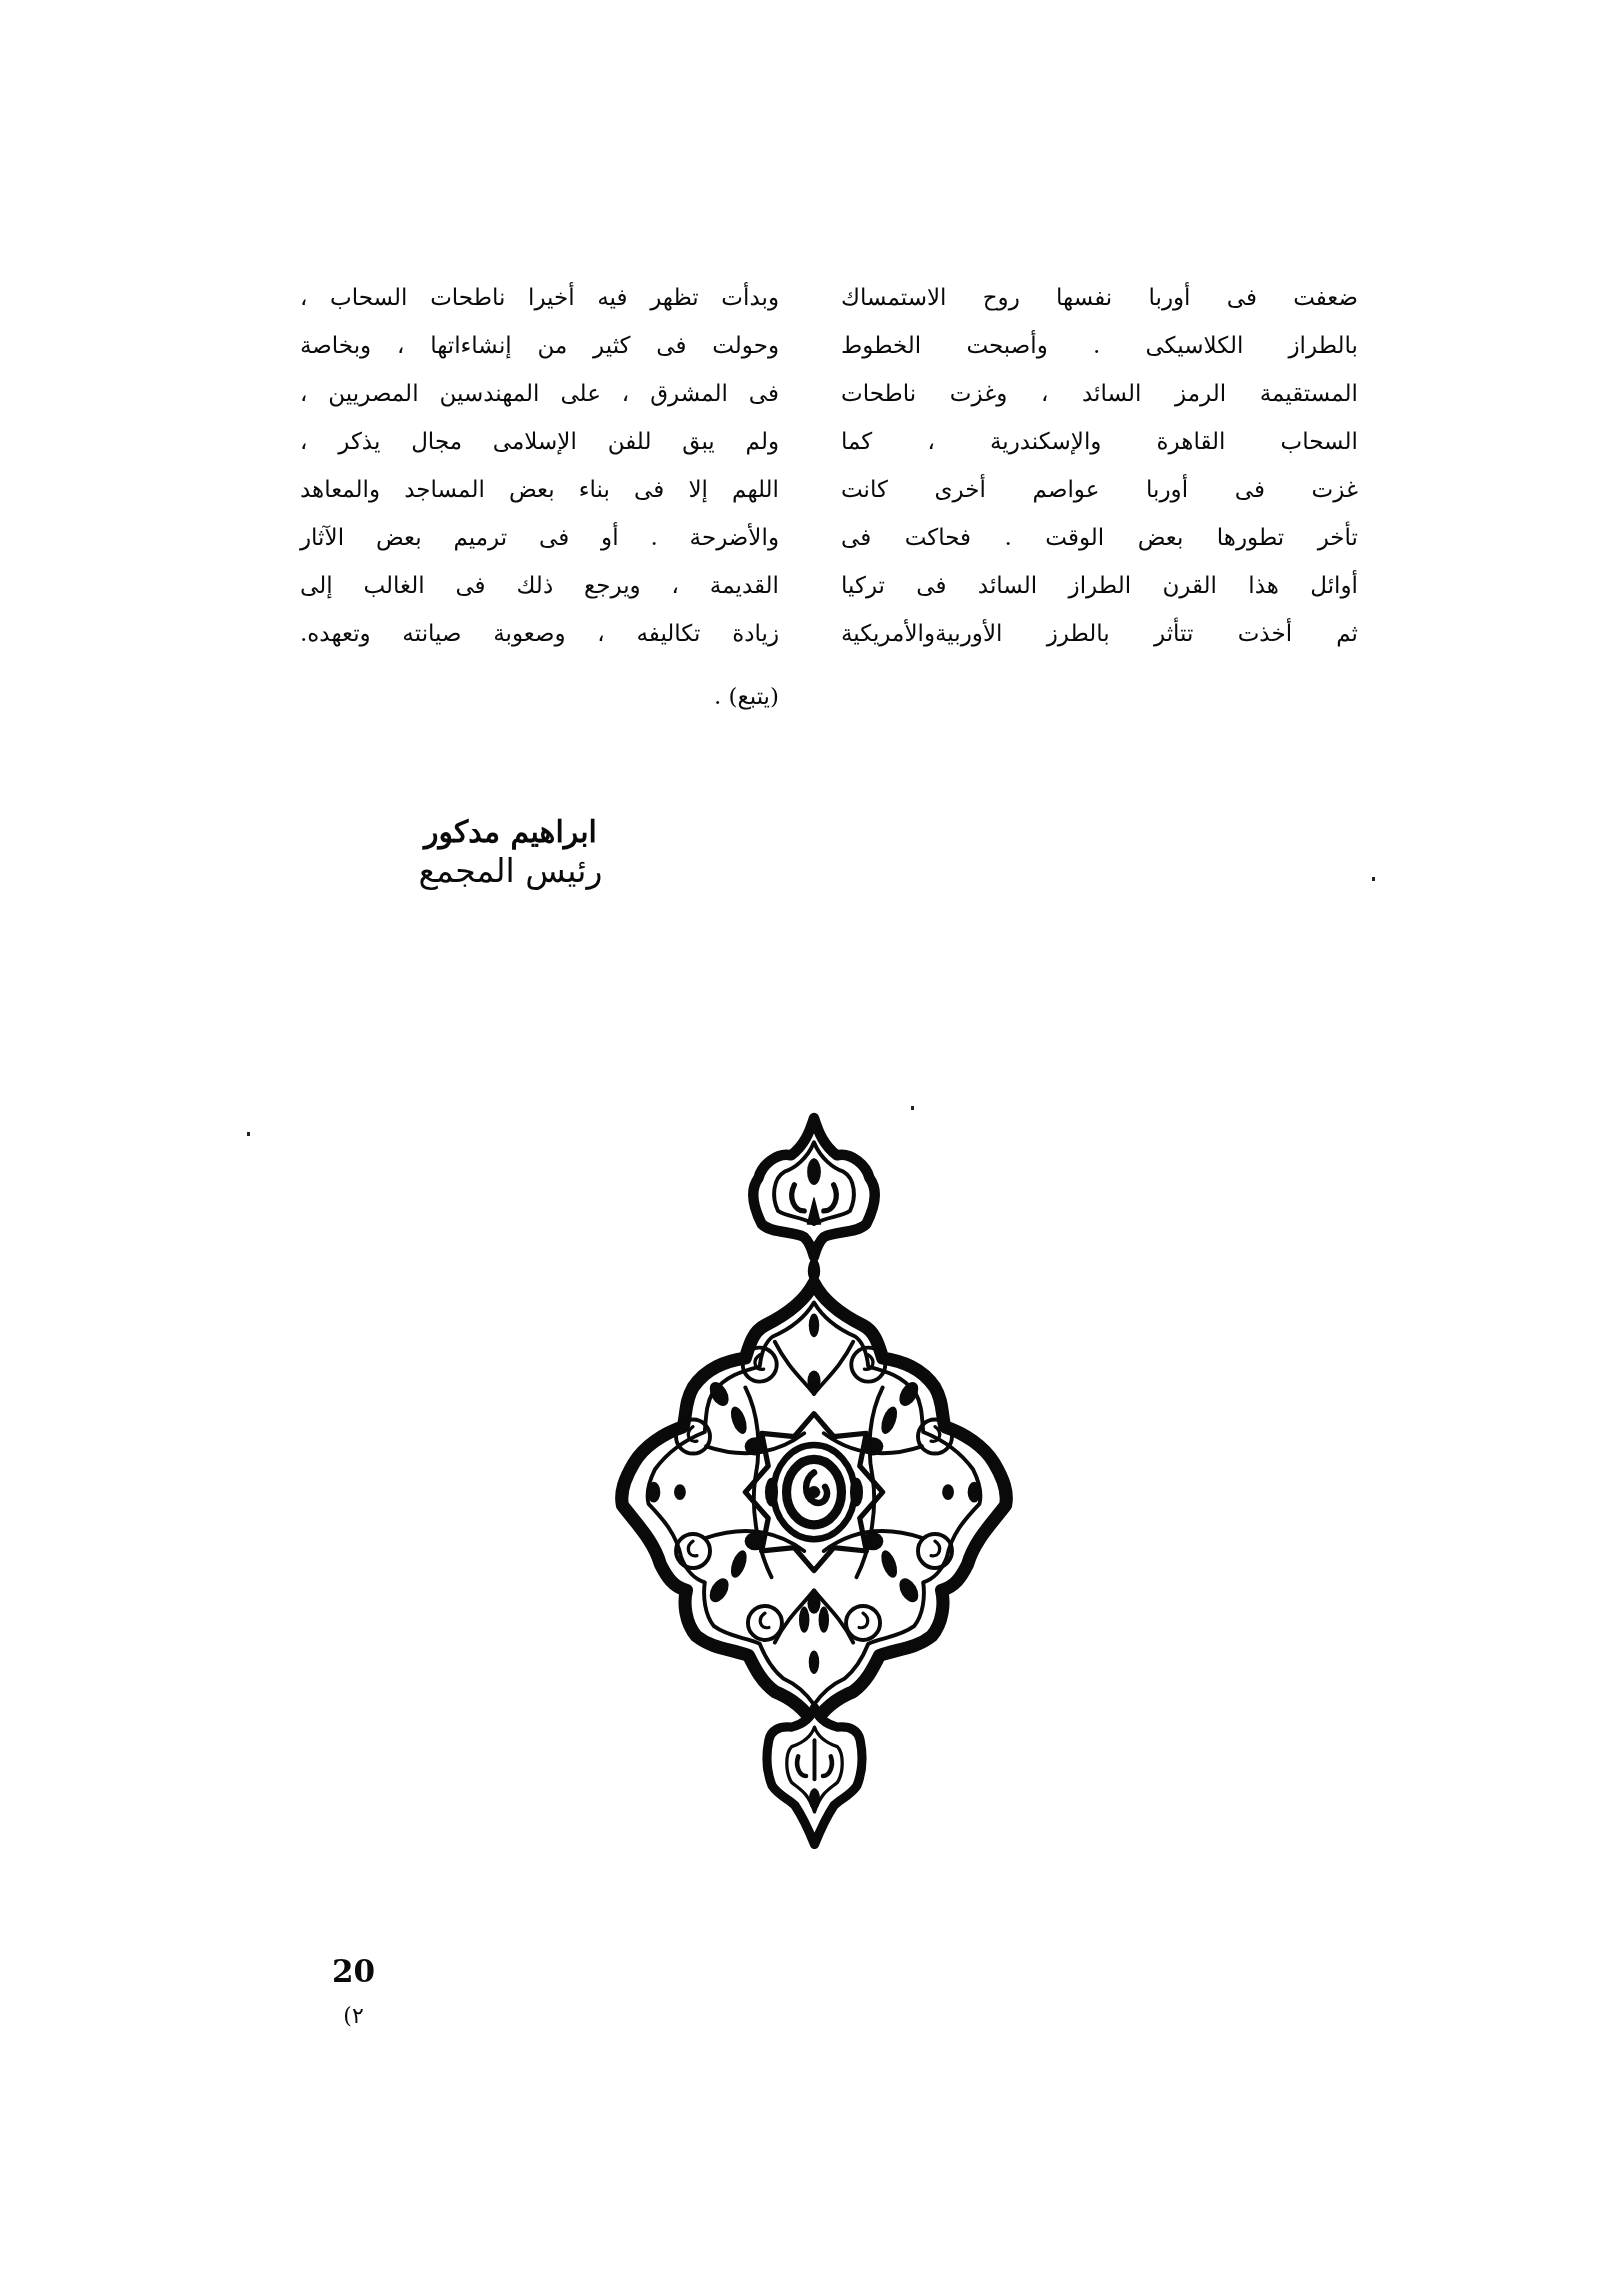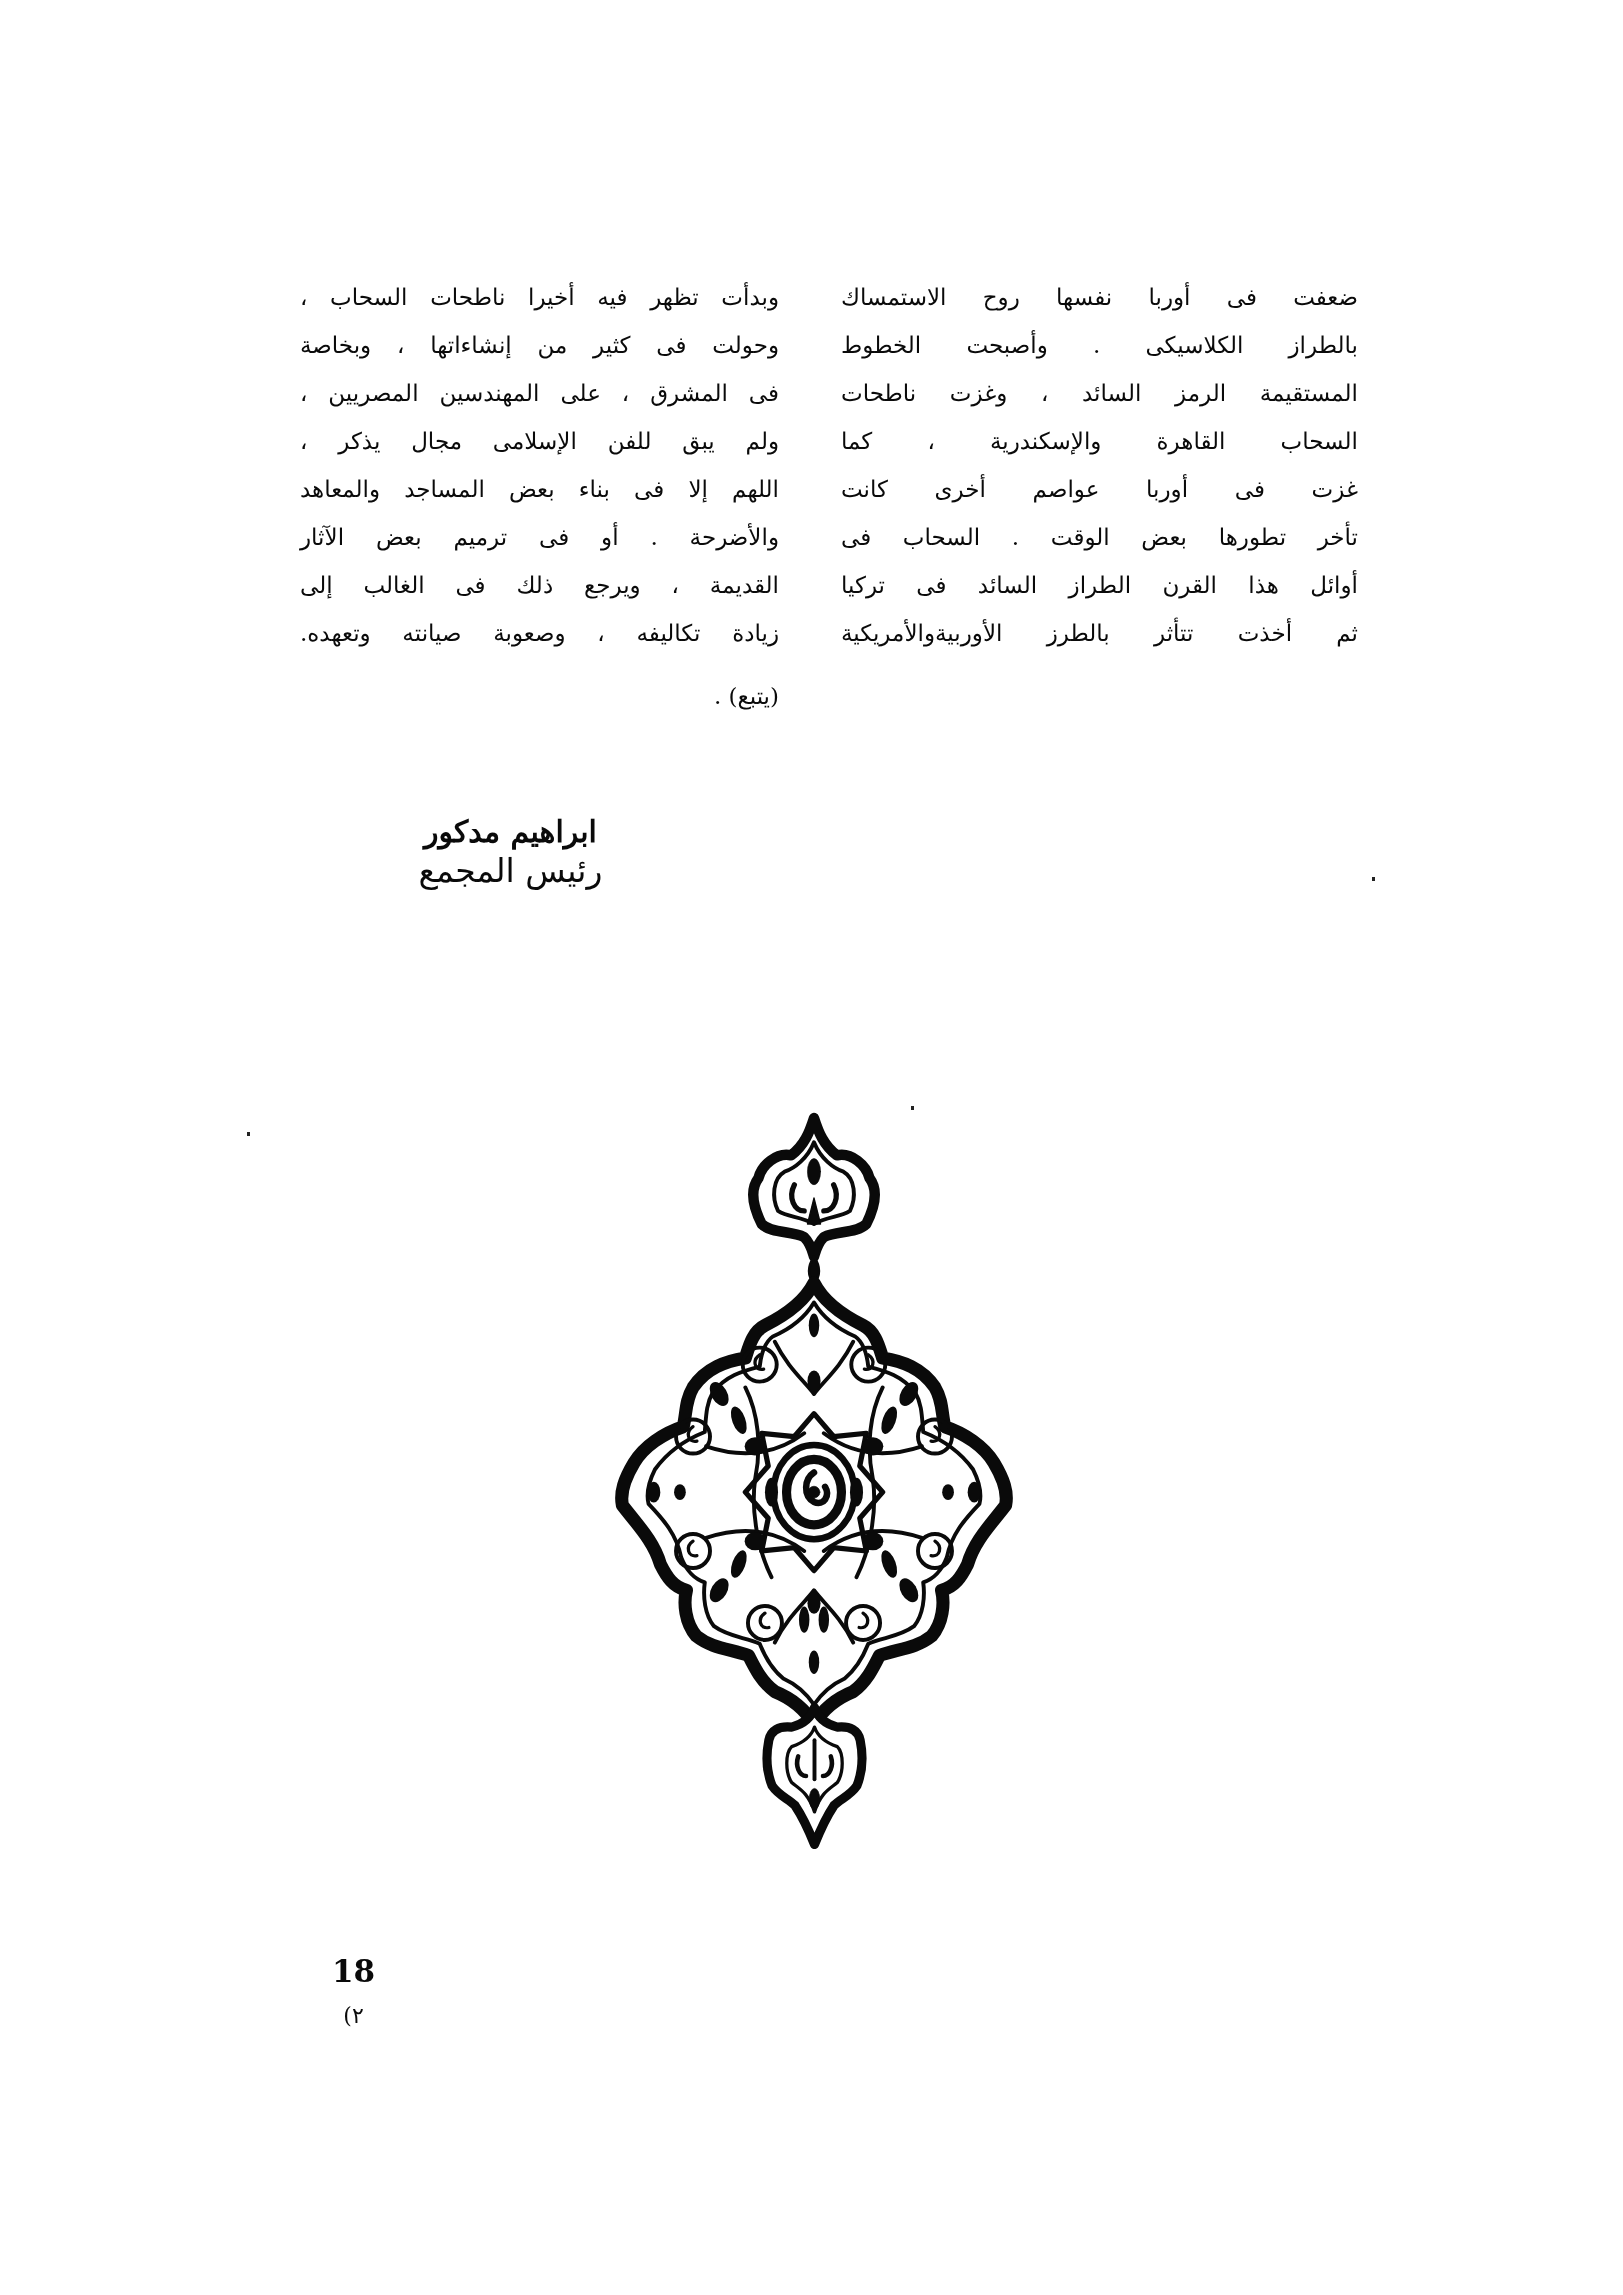--- a/index.html
+++ b/index.html
@@ -107,21 +107,21 @@
 <body>
 
 <div class="page">
 
   <div class="column col-right">
     <span class="line">ضعفت فى أوربا نفسها روح الاستمساك</span>
     <span class="line">بالطراز الكلاسيكى . وأصبحت الخطوط</span>
     <span class="line">المستقيمة الرمز السائد ، وغزت ناطحات</span>
     <span class="line">السحاب القاهرة والإسكندرية ، كما</span>
     <span class="line">غزت فى أوربا عواصم أخرى كانت</span>
-    <span class="line">تأخر تطورها بعض الوقت . السحاب فى</span>
+    <span class="line">تأخر تطورها بعض الوقت . فحاكت فى</span>
     <span class="line">أوائل هذا القرن الطراز السائد فى تركيا</span>
     <span class="line">ثم أخذت تتأثر بالطرز الأوربيةوالأمريكية</span>
   </div>
 
   <div class="column col-left">
     <span class="line">وبدأت تظهر فيه أخيرا ناطحات السحاب ،</span>
     <span class="line">وحولت فى كثير من إنشاءاتها ، وبخاصة</span>
     <span class="line">فى المشرق ، على المهندسين المصريين ،</span>
     <span class="line">ولم يبق للفن الإسلامى مجال يذكر ،</span>
     <span class="line">اللهم إلا فى بناء بعض المساجد والمعاهد</span>
@@ -265,20 +265,20 @@
   <svg style="position:absolute; left:759px; top:1701px; width:111px; height:150px;" viewBox="0 0 170 230" xmlns="http://www.w3.org/2000/svg">
     <g fill="none" stroke="#0a0a0a" stroke-linejoin="round" stroke-linecap="round">
       <path d="M85 10 C80 25 70 35 50 40 C30 38 18 45 15 60 C10 85 12 110 20 130 C30 145 45 150 55 160 C65 175 75 195 85 220 C95 195 105 175 115 160 C125 150 140 145 150 130 C158 110 160 85 155 60 C152 45 140 38 120 40 C100 35 90 25 85 10 Z" stroke-width="14" fill="#ffffff"></path>
       <path d="M85 40 C80 55 65 65 50 70 C40 80 40 110 50 125 C62 135 75 140 85 170 C95 140 108 135 120 125 C130 110 130 80 120 70 C105 65 90 55 85 40 Z" stroke-width="5"></path>
       <path d="M60 85 C55 100 62 115 72 115 M110 85 C115 100 108 115 98 115" stroke-width="7"></path>
       <ellipse cx="85" cy="150" rx="8" ry="16" fill="#0a0a0a"></ellipse>
       <path d="M85 60 L85 120" stroke-width="6"></path>
     </g>
   </svg>
 
-  <div class="page-number">18</div>
+  <div class="page-number">20</div>
   <div class="page-sub">(٢</div>
 
   <div class="speck" style="left:1372px; top:877px;"></div>
   <div class="speck" style="left:247px; top:1132px;"></div>
   <div class="speck" style="left:911px; top:1106px;"></div>
 </div>
 
 
 </body></html>

